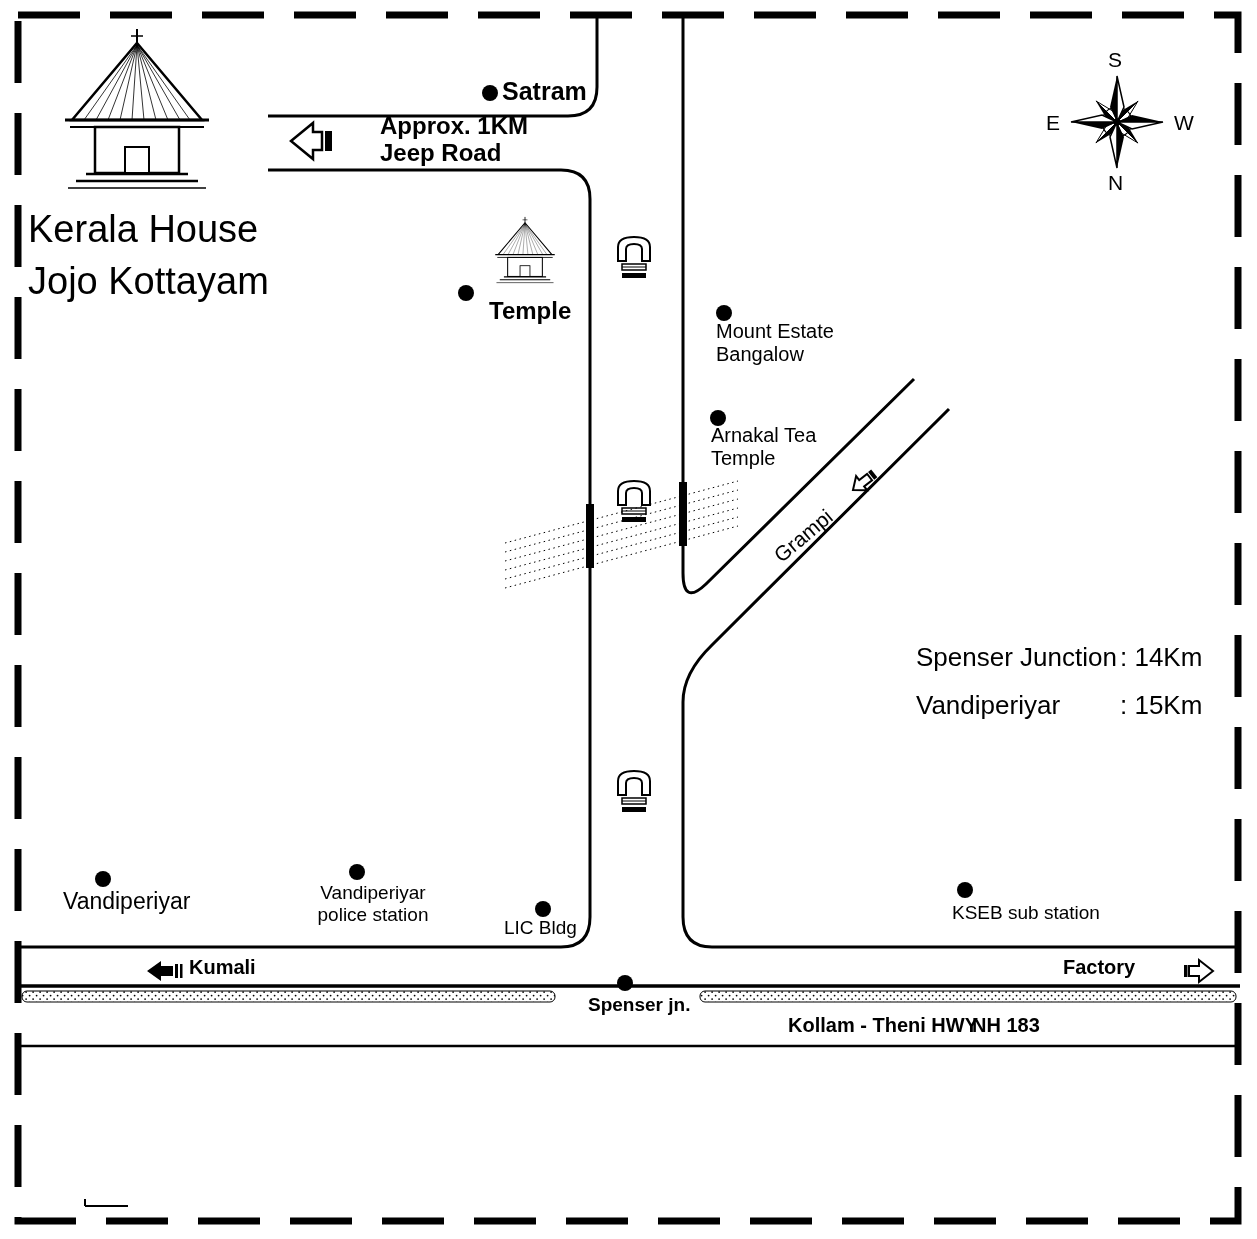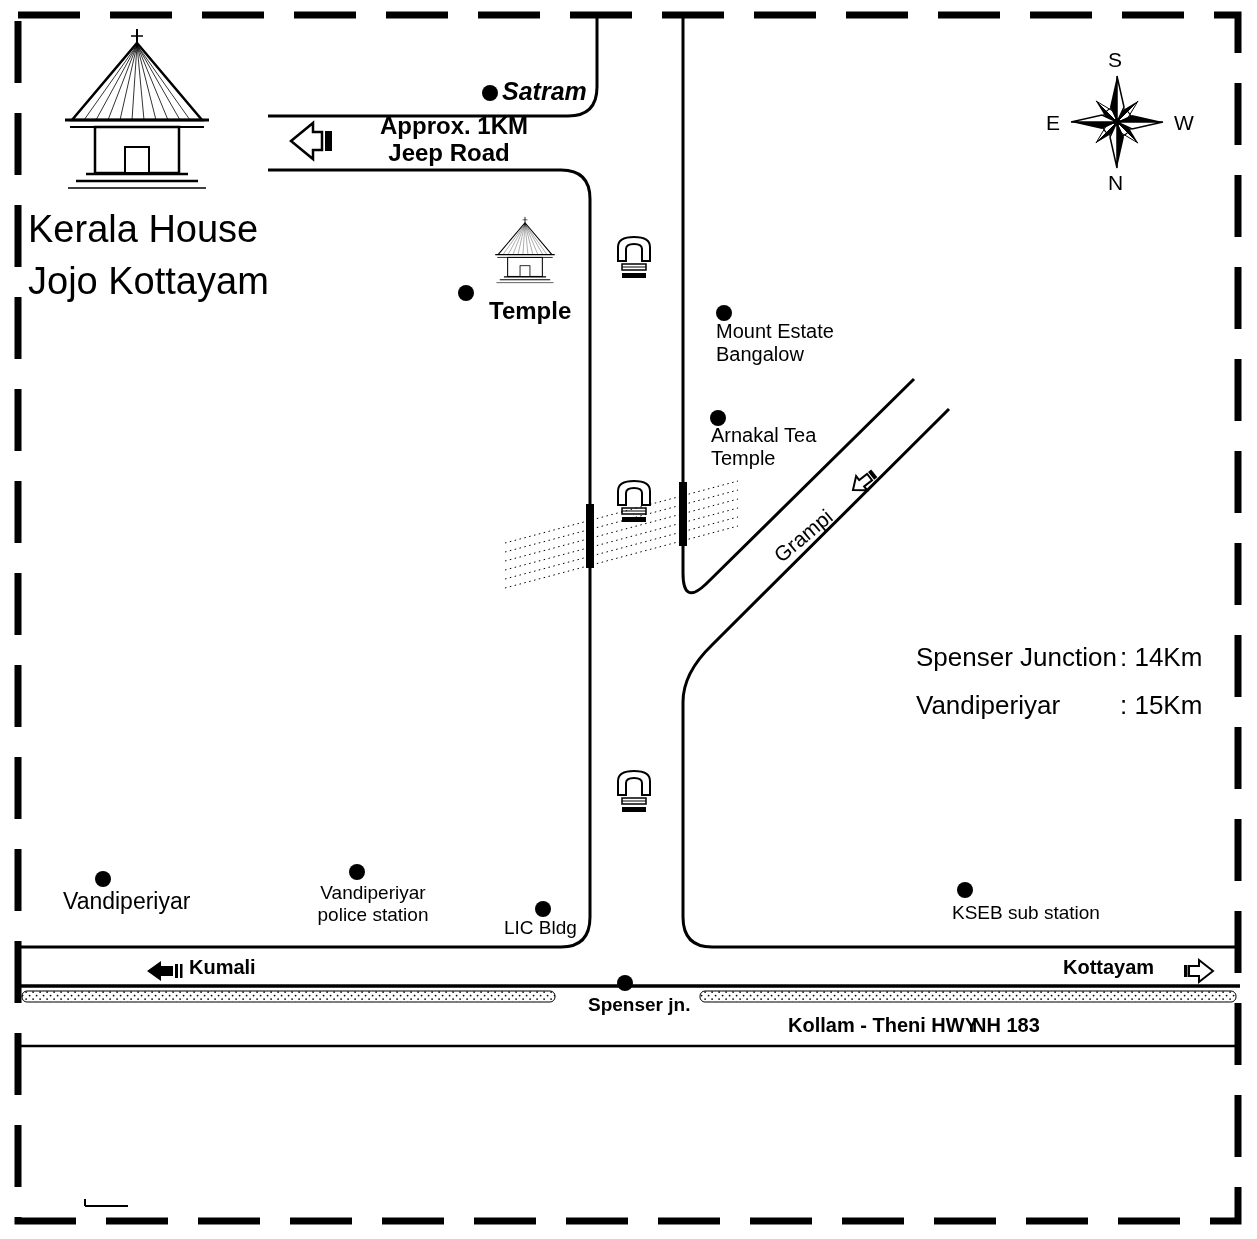--- a/index.html
+++ b/index.html
@@ -172,24 +172,24 @@
       <line x1="85" y1="1206" x2="128" y2="1206"></line>
       <line x1="85" y1="1199" x2="85" y2="1206"></line>
     </g>
   </svg>
 
   <div class="title">
     <div>Kerala House</div>
     <div>Jojo Kottayam</div>
   </div>
 
-  <div class="lbl b" style="left:502px; top:77px; font-size:25px;font-style:italic;">Satram</div>
+  <div class="lbl b" style="left:502px; top:77px; font-size:25px;">Satram</div>
 
   <div class="lbl b" style="left:380px; top:112px; width:138px; text-align:center; font-size:24px;">Approx. 1KM</div>
-  <div class="lbl b" style="left:380px; top:139px; width:138px; text-align:center; font-size:24px;">Jeep Road</div>
+  <div class="lbl b" style="left:380px; top:139px; width:138px; font-size:24px;">Jeep Road</div>
 
   <div class="lbl b" style="left:489px; top:297px; font-size:24px;">Temple</div>
 
   <div class="lbl" style="left:716px; top:320px; font-size:20px; line-height:23px; white-space:normal;">
     <div>Mount Estate</div>
     <div>Bangalow</div>
   </div>
 
   <div class="lbl" style="left:711px; top:424px; font-size:20px; line-height:23px; white-space:normal;">
     <div>Arnakal Tea</div>
@@ -211,21 +211,21 @@
     <div>Vandiperiyar</div>
     <div>police station</div>
   </div>
 
   <div class="lbl small" style="left:504px; top:917px;">LIC Bldg</div>
 
   <div class="lbl small" style="left:952px; top:902px;">KSEB sub station</div>
 
   <div class="lbl b" style="left:189px; top:956px; font-size:20px;">Kumali</div>
 
-  <div class="lbl b" style="left:1063px; top:956px; font-size:20px;">Kottayam</div>
+  <div class="lbl b" style="left:1063px; top:956px; font-size:20px;">Factory</div>
 
   <div class="lbl small" style="left:588px; top:994px;font-weight:bold;">Spenser jn.</div>
 
   <div class="lbl b" style="left:768px; top:1014px; font-size:20px;margin-left:20px;">Kollam - Theni HWY</div>
   <div class="lbl b" style="left:948px; top:1014px; font-size:20px;margin-left:24px;">NH 183</div>
 
   <div class="lbl compass-letter" style="left:1108px; top:48px;">S</div>
   <div class="lbl compass-letter" style="left:1046px; top:111px;">E</div>
   <div class="lbl compass-letter" style="left:1174px; top:111px;">W</div>
   <div class="lbl compass-letter" style="left:1108px; top:171px;">N</div>

